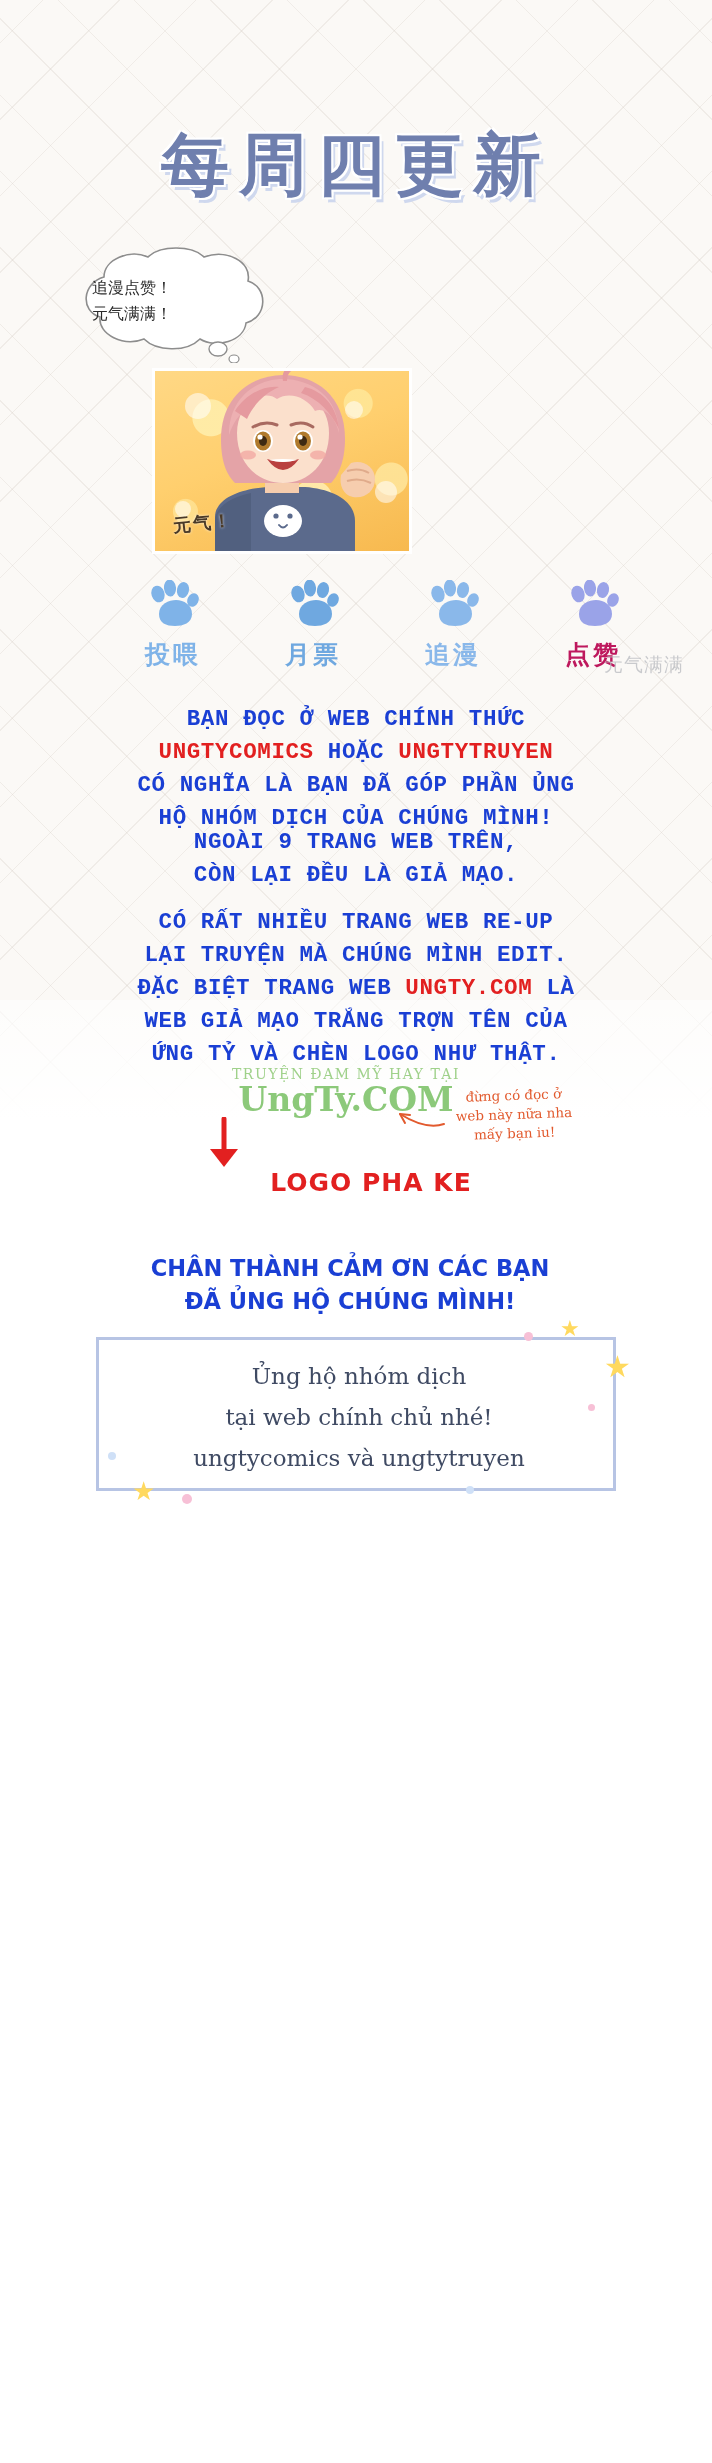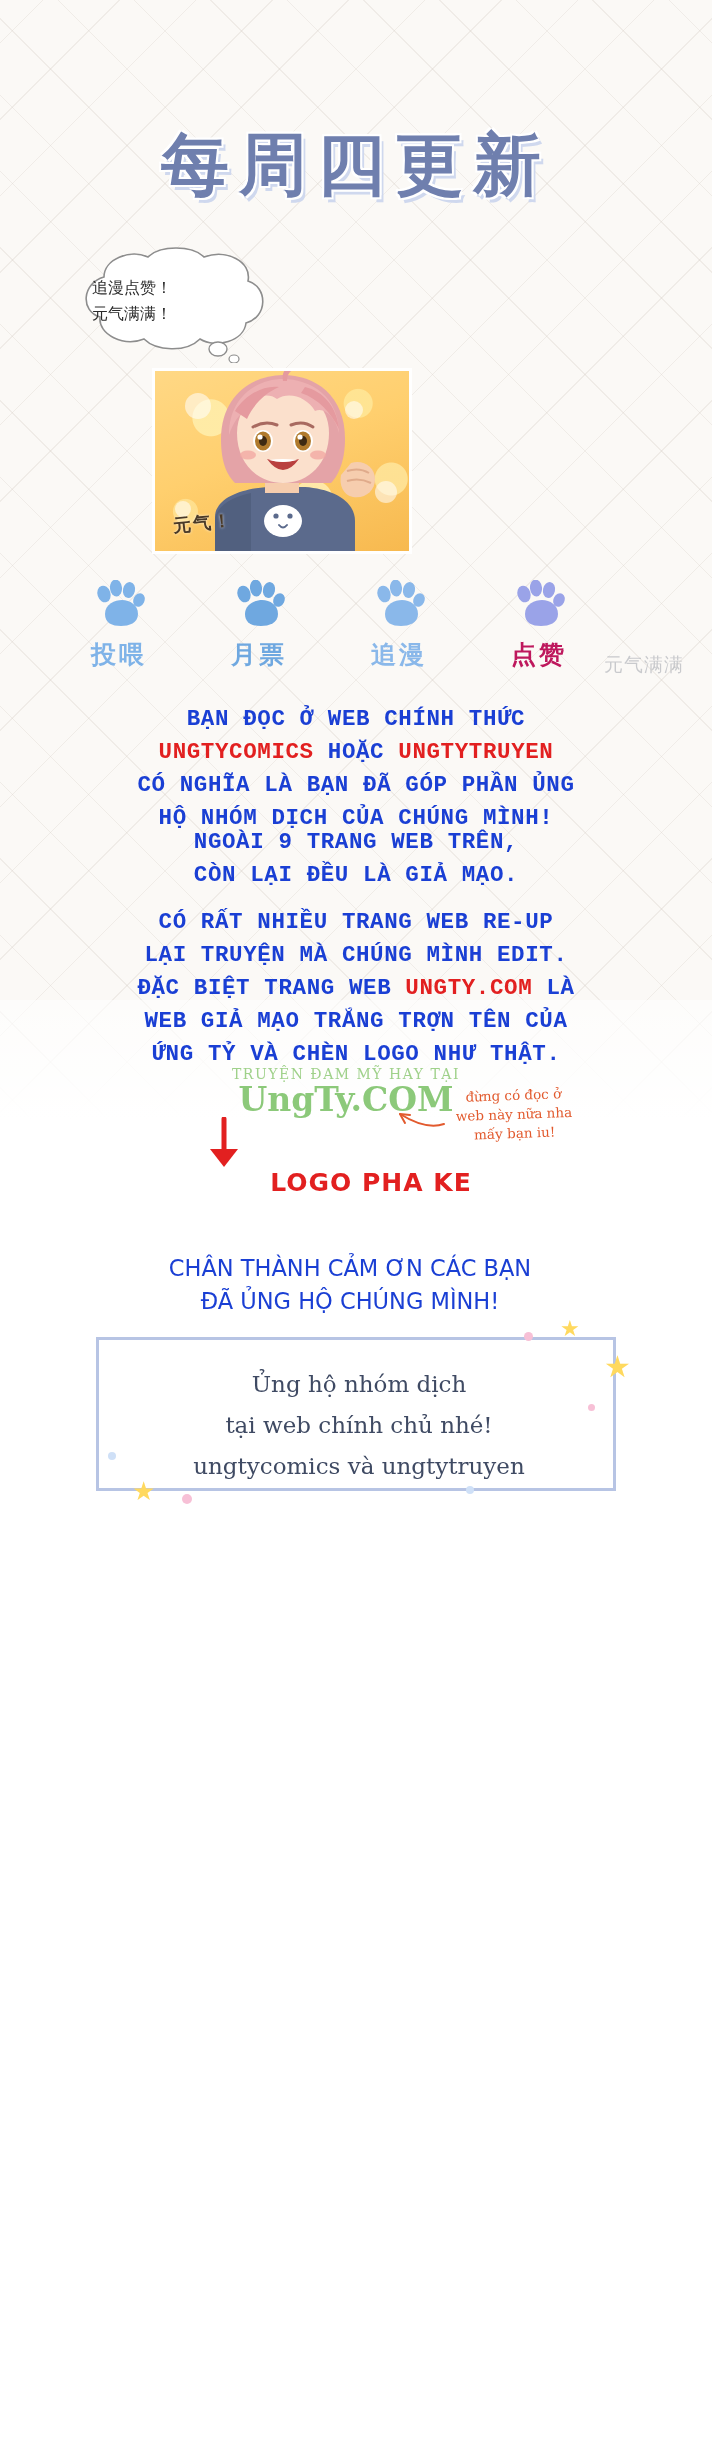--- a/index.html
+++ b/index.html
@@ -125,21 +125,21 @@
     position: absolute;
     left: 0;
     top: 580px;
     width: 712px;
     display: flex;
     justify-content: center;
     gap: 30px;
   }
   .paw-item {
     width: 110px;
-    text-align: left;
+    text-align: right;
   }
   .paw-label {
     margin-top: 6px;
     font-family: "DejaVu Sans", sans-serif;
     font-size: 25px;
     font-weight: bold;
     letter-spacing: 3px;
   }
 
   .watermark {
@@ -228,21 +228,21 @@
     letter-spacing: 1px;
     color: #e22020;
   }
   .thanks {
     position: absolute;
     left: 0;
     top: 1252px;
     width: 700px;
     text-align: center;
     font-family: "DejaVu Sans", sans-serif;
-    font-weight: normal;
+    font-weight: bold;
     font-size: 22.5px;
     line-height: 33px;
     color: #1a3fd4;
   }
 
   
   .card {
     position: absolute;
     left: 96px;
     top: 1337px;
@@ -255,21 +255,21 @@
   .card-inner {
     position: absolute;
     left: 0; top: 0;
     width: 520px;
     height: 154px;
     text-align: center;
     font-family: "DejaVu Serif", serif;
     font-size: 23px;
     color: #3f4a63;
     line-height: 41px;
-    padding-top: 24px;
+    padding-top: 16px;
     box-sizing: border-box;
   }
   .star {
     position: absolute;
     color: #ffd95e;
     font-size: 22px;
     line-height: 1;
   }
   .dotc {
     position: absolute;

